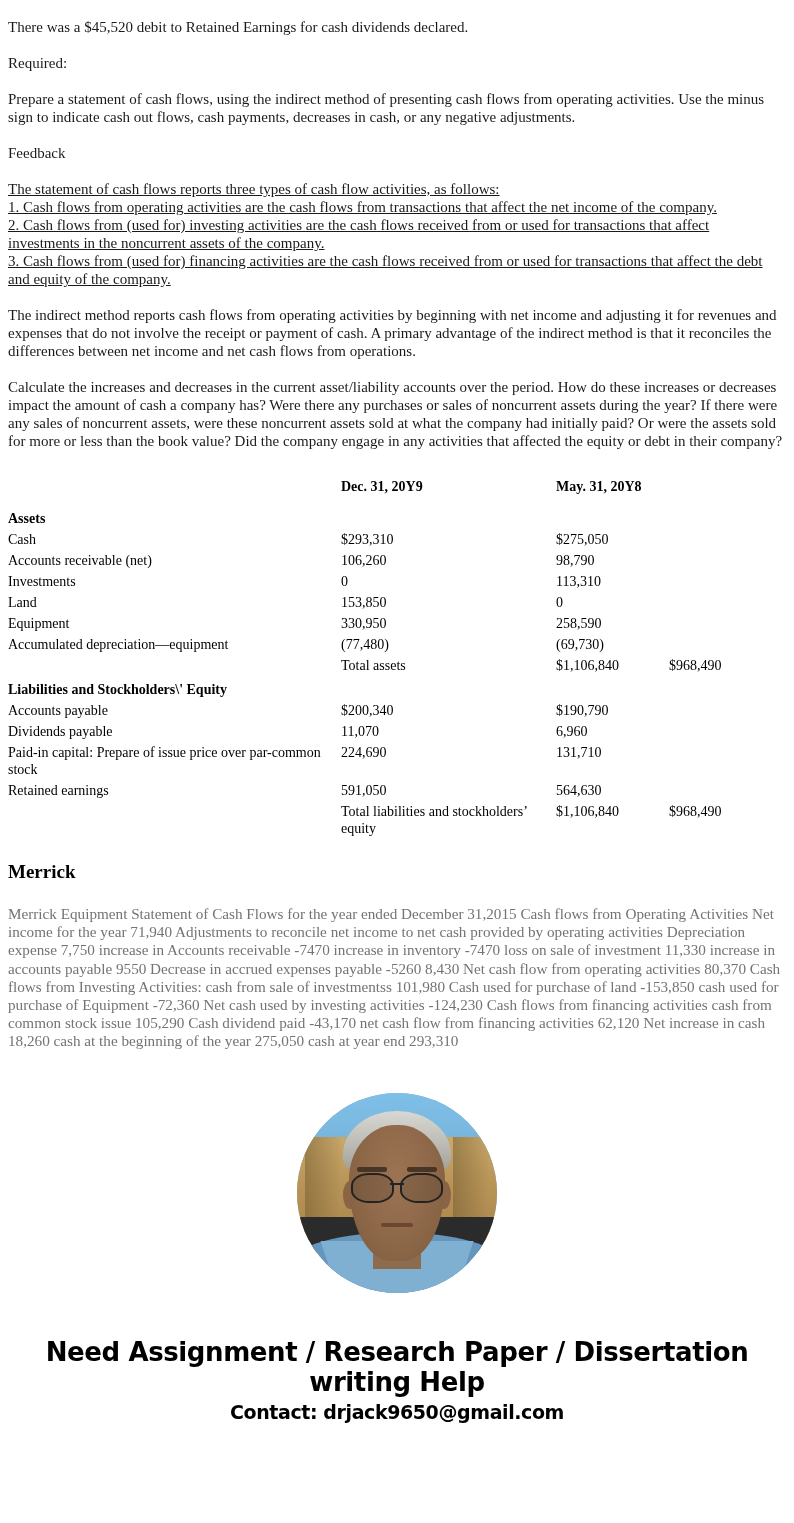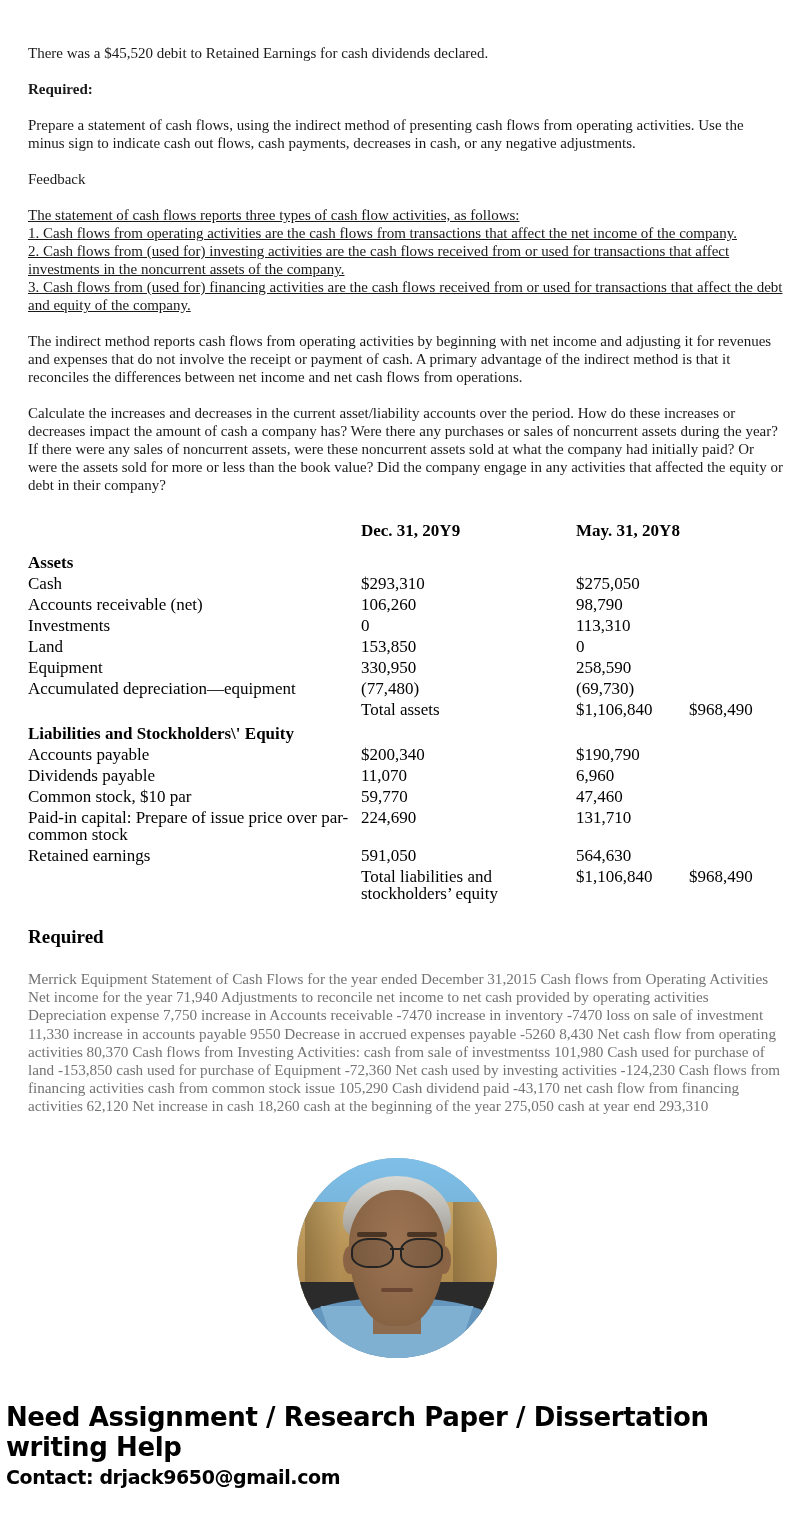--- a/index.html
+++ b/index.html
@@ -15,47 +15,46 @@
     -webkit-font-smoothing: antialiased;
   }
   .page {
     position: relative;
     width: 794px;
     min-height: 1523px;
     padding: 0;
     box-sizing: border-box;
   }
   .body-wrap {
-    padding: 0 10px 0 28px;
+    padding: 0 10px 0 8px;
     box-sizing: border-box;
-    margin-top: 26px;
   }
 
   
   p.para {
     margin: 0 0 0 0;
     font-size: 15px;
     line-height: 18px;
     color: #1a1a1a;
   }
   .spacer-18 { height: 18px; }
   .spacer-22 { height: 22px; }
 
   .bold-label {
-    font-weight: bold;
+    font-weight: normal;
     font-size: 15px;
     line-height: 18px;
   }
   .block-lines p.para { margin: 0; text-decoration: underline; }
 
   
   .bs-table {
     width: 774px;
     border-collapse: collapse;
-    font-size: 17px;
+    font-size: 14px;
     margin-top: 4px;
   }
   .bs-table td, .bs-table th {
     padding: 2px 0 2px 0;
     vertical-align: top;
     text-align: left;
     font-weight: normal;
     line-height: 17px;
   }
   .bs-table th {
@@ -178,21 +177,21 @@
   }
   .av-brow-l { left: 30%; }
   .av-brow-r { right: 30%; }
   .av-mouth {
     position: absolute; left: 42%; top: 65%; width: 16%; height: 2.4%;
     background: #6b4632; border-radius: 3px;
   }
 
   
   .cta {
-    text-align: left;
+    text-align: center;
     margin-top: 44px;
     padding: 0 6px;
   }
   .cta-line {
     font-family: "DejaVu Sans", "Liberation Sans", sans-serif;
     font-weight: bold;
     font-size: 26px;
     line-height: 30px;
     letter-spacing: -0.4px;
     color: #000000;
@@ -315,25 +314,20 @@
           <td>Accounts payable</td>
           <td>$200,340</td>
           <td colspan="2">$190,790</td>
         </tr>
         <tr>
           <td>Dividends payable</td>
           <td>11,070</td>
           <td colspan="2">6,960</td>
         </tr>
         <tr>
-          <td>Common stock, $10 par</td>
-          <td>59,770</td>
-          <td colspan="2">47,460</td>
-        </tr>
-        <tr>
           <td>Paid-in capital: Prepare of issue price over par-common stock</td>
           <td>224,690</td>
           <td colspan="2">131,710</td>
         </tr>
         <tr>
           <td>Retained earnings</td>
           <td>591,050</td>
           <td colspan="2">564,630</td>
         </tr>
 
@@ -342,21 +336,21 @@
           <td class="tot-label">Total liabilities and stockholders’ equity</td>
           <td>$1,106,840</td>
           <td>$968,490</td>
         </tr>
 
       </tbody>
     </table>
 
     <div class="spacer-22"></div>
 
-    <h2 class="solution-heading">Required</h2>
+    <h2 class="solution-heading">Merrick</h2>
 
     <div class="spacer-22"></div>
 
     <p class="solution-body">Merrick Equipment Statement of Cash Flows for the year ended December 31,2015 Cash flows from Operating Activities Net income for the year 71,940 Adjustments to reconcile net income to net cash provided by operating activities Depreciation expense 7,750 increase in Accounts receivable -7470 increase in inventory -7470 loss on sale of investment 11,330 increase in accounts payable 9550 Decrease in accrued expenses payable -5260 8,430 Net cash flow from operating activities 80,370 Cash flows from Investing Activities: cash from sale of investmentss 101,980 Cash used for purchase of land -153,850 cash used for purchase of Equipment -72,360 Net cash used by investing activities -124,230 Cash flows from financing activities cash from common stock issue 105,290 Cash dividend paid -43,170 net cash flow from financing activities 62,120 Net increase in cash 18,260 cash at the beginning of the year 275,050 cash at year end 293,310</p>
 
   </div>
 
   <div class="avatar-wrap">
     <div class="avatar">
       <div class="av-sky"></div>

